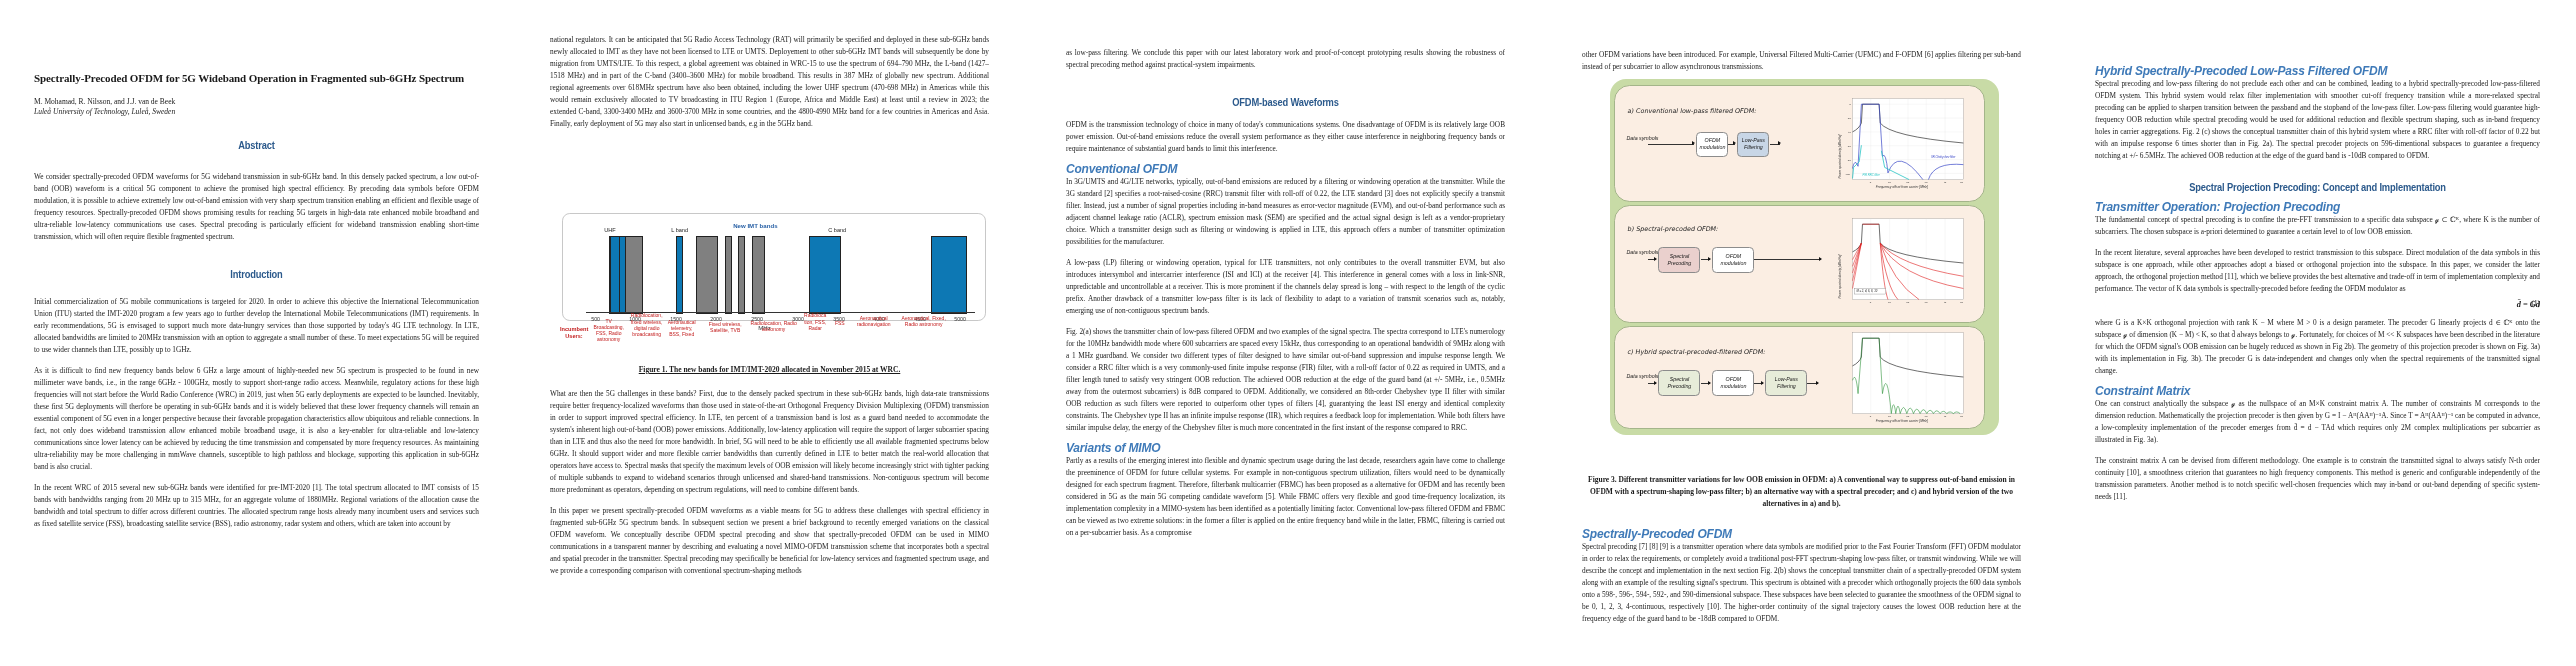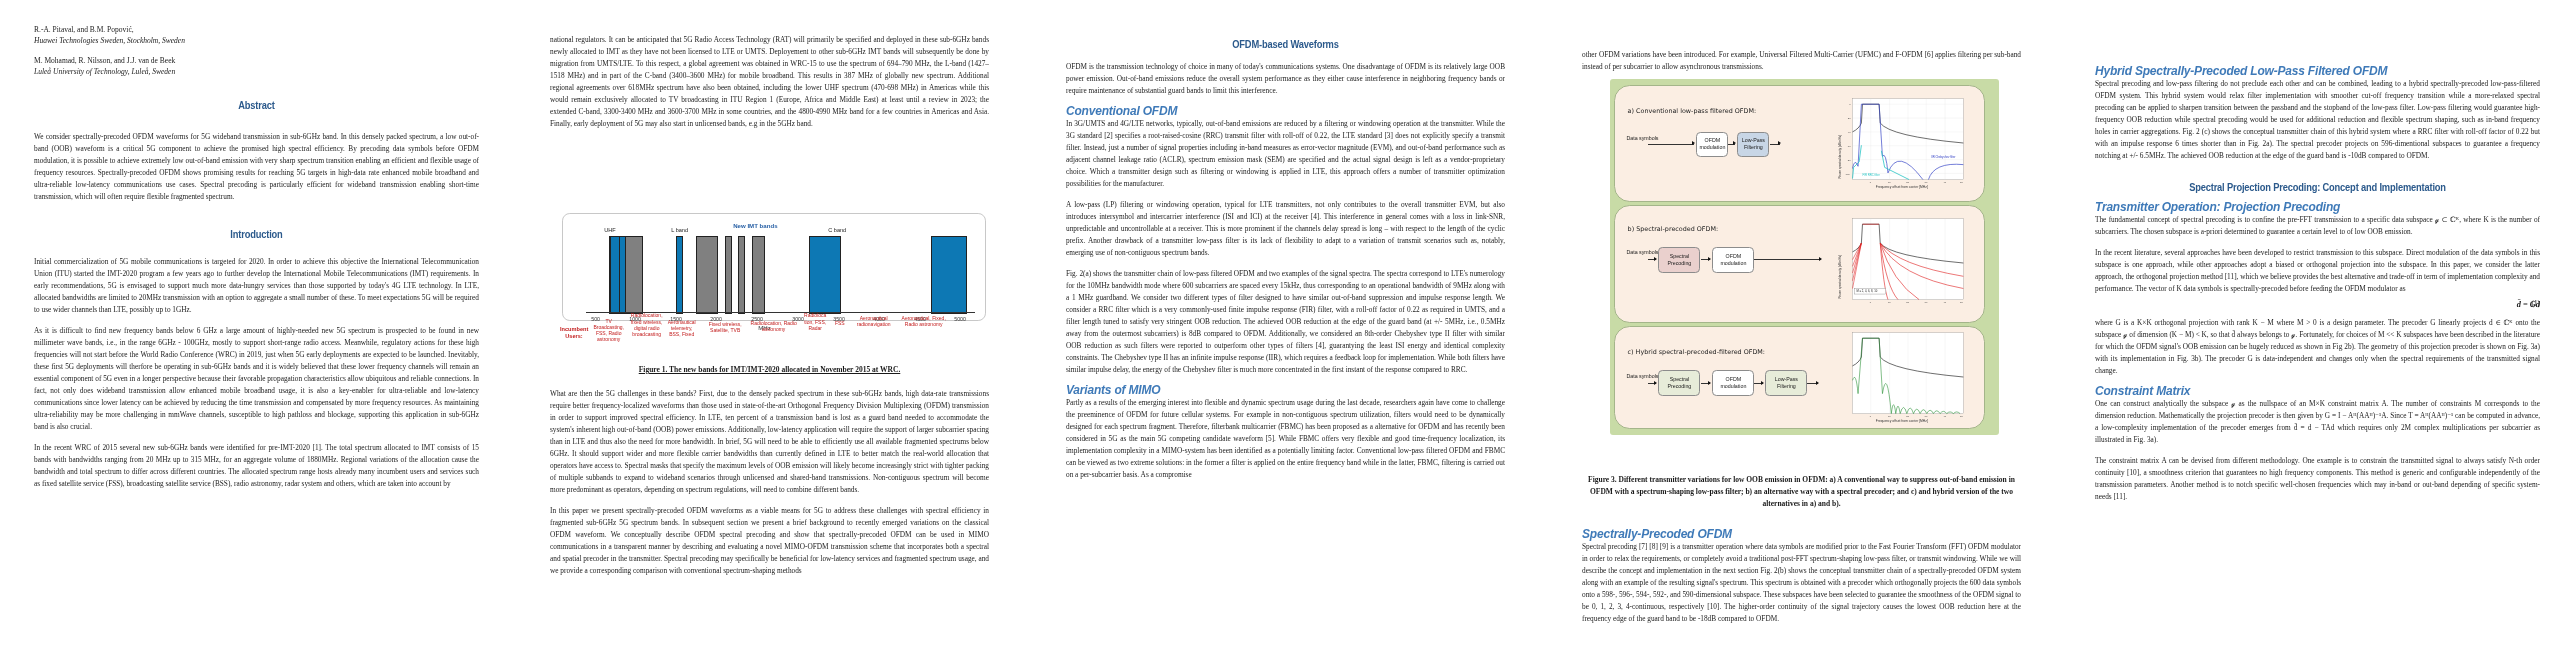--- a/index.html
+++ b/index.html
@@ -25,41 +25,38 @@
   .fig1 .hdr{position:absolute;font-family:"Liberation Sans",sans-serif;font-size:5.6px;color:#222;}
   .fig1 .newimt{position:absolute;left:170px;top:7.8px;font-family:"Liberation Sans",sans-serif;color:#2a62a6;font-weight:bold;font-size:6.1px;}
   .bar{position:absolute;top:22px;height:78px;border:0.6px solid #222;box-sizing:border-box;}
   .blue{background:#0d78b4;}
   .gray{background:#808080;}
   .axis{position:absolute;left:23px;top:98px;width:389px;height:0.6px;background:#333;}
   .tick{position:absolute;font-family:"Liberation Sans",sans-serif;font-size:5.3px;color:#333;top:102px;}
   .inc{position:absolute;font-family:"Liberation Sans",sans-serif;font-size:5px;color:#c21a1a;text-align:center;line-height:6.1px;}
   .inclabel{position:absolute;font-family:"Liberation Sans",sans-serif;font-size:5.6px;font-weight:bold;color:#c21a1a;text-align:center;line-height:7.2px;}
   
-  .fig2{position:absolute;left:28px;top:66px;width:389px;height:356px;background:#c8dba6;border-radius:3px;}
+  .fig2{position:absolute;left:28px;top:66px;width:389px;height:356px;background:#c8dba6;border-radius:16px;font-style:italic;}
   .panel{position:absolute;left:4.4px;width:371px;background:#fbeee3;border:0.6px solid #a4b58a;border-radius:15.6px;box-sizing:border-box;}
   .ptitle{position:absolute;left:12.2px;font-family:"DejaVu Sans",sans-serif;font-size:6.4px;color:#222;}
   .blk{position:absolute;height:25.6px;border:0.6px solid #8c8c8c;border-radius:4.4px;font-family:"Liberation Sans",sans-serif;font-size:5.3px;text-align:center;display:flex;align-items:center;justify-content:center;line-height:7.2px;box-sizing:border-box;}
   .wht{background:#ffffff;}
   .lpf{background:#c8d6e6;}
   .spc{background:#ead0cd;}
   .grn{background:#e7ecd9;}
   .dsym{position:absolute;font-family:"Liberation Sans",sans-serif;font-size:5.3px;}
   .arrow{position:absolute;height:0.6px;background:#333;}
   .arrow:after{content:"";position:absolute;right:-1.1px;top:-2.2px;border-left:3.9px solid #111;border-top:2.2px solid transparent;border-bottom:2.2px solid transparent;}
   .plot{position:absolute;right:14.5px;width:133px;height:96px;}
 </style>
 </head>
 <body>
 
 <div class="col c1">
-  <div class="authors">
-    <div>R.-A. Pitaval, and B.M. Popović,</div>
-    <div class="aff">Huawei Technologies Sweden, Stockholm, Sweden</div>
-  </div>
+  <div class="title">Spectrally-Precoded OFDM for 5G Wideband Operation in Fragmented sub-6GHz Spectrum</div>
   <div class="authors" style="margin-top:10px;">
     <div>M. Mohamad, R. Nilsson, and J.J. van de Beek</div>
     <div class="aff">Luleå University of Technology, Luleå, Sweden</div>
   </div>
   <div class="sec" style="margin-top:21px;">Abstract</div>
   <p style="margin-top:20px;">We consider spectrally-precoded OFDM waveforms for 5G wideband transmission in sub-6GHz band. In this densely packed spectrum, a low out-of-band (OOB) waveform is a critical 5G component to achieve the promised high spectral efficiency. By precoding data symbols before OFDM modulation, it is possible to achieve extremely low out-of-band emission with very sharp spectrum transition enabling an efficient and flexible usage of frequency resources. Spectrally-precoded OFDM shows promising results for reaching 5G targets in high-data rate enhanced mobile broadband and ultra-reliable low-latency communications use cases. Spectral precoding is particularly efficient for wideband transmission enabling short-time transmission, which will often require flexible fragmented spectrum.</p>
   <div class="sec" style="margin-top:25.6px;margin-bottom:15.6px;">Introduction</div>
   <p class="para">Initial commercialization of 5G mobile communications is targeted for 2020. In order to achieve this objective the International Telecommunication Union (ITU) started the IMT-2020 program a few years ago to further develop the International Mobile Telecommunications (IMT) requirements. In early recommendations, 5G is envisaged to support much more data-hungry services than those supported by today's 4G LTE technology. In LTE, allocated bandwidths are limited to 20MHz transmission with an option to aggregate a small number of these. To meet expectations 5G will be required to use wider channels than LTE, possibly up to 1GHz.</p>
   <p class="para">As it is difficult to find new frequency bands below 6 GHz a large amount of highly-needed new 5G spectrum is prospected to be found in new millimeter wave bands, i.e., in the range 6GHz - 100GHz, mostly to support short-range radio access. Meanwhile, regulatory actions for these high frequencies will not start before the World Radio Conference (WRC) in 2019, just when 5G early deployments are expected to be launched. Inevitably, these first 5G deployments will therfore be operating in sub-6GHz bands and it is widely believed that these lower frequency channels will remain an essential component of 5G even in a longer perspective because their favorable propagation characteristics allow ubiquitous and reliable connections. In fact, not only does wideband transmission allow enhanced mobile broadband usage, it is also a key-enabler for ultra-reliable and low-latency communications since lower latency can be achieved by reducing the time transmission and compensated by more frequency resources. As maintaining ultra-reliability may be more challenging in mmWave channels, susceptible to high pathloss and blockage, supporting this application in sub-6GHz band is also crucial.</p>
   <p class="para">In the recent WRC of 2015 several new sub-6GHz bands were identified for pre-IMT-2020 [1]. The total spectrum allocated to IMT consists of 15 bands with bandwidths ranging from 20 MHz up to 315 MHz, for an aggregate volume of 1880MHz. Regional variations of the allocation cause the bandwidth and total spectrum to differ across different countries. The allocated spectrum range hosts already many incumbent users and services such as fixed satellite service (FSS), broadcasting satellite service (BSS), radio astronomy, radar system and others, which are taken into account by</p>
@@ -115,20 +112,21 @@
 
   <div class="cap" style="position:absolute;top:351px;left:0;width:439px;text-decoration:underline;">Figure 1. The new bands for IMT/IMT-2020 allocated in November 2015 at WRC.</div>
 
   <div style="position:absolute;top:375px;left:0;width:439px;">
     <p class="para">What are then the 5G challenges in these bands? First, due to the densely packed spectrum in these sub-6GHz bands, high data-rate transmissions require better frequency-localized waveforms than those used in state-of-the-art Orthogonal Frequency Division Multiplexing (OFDM) transmission in order to support improved spectral efficiency. In LTE, ten percent of a transmission band is lost as a guard band needed to accommodate the system's inherent high out-of-band (OOB) power emissions. Additionally, low-latency application will require the support of larger subcarrier spacing than in LTE and thus also the need for more bandwidth. In brief, 5G will need to be able to efficiently use all available fragmented spectrums below 6GHz. It should support wider and more flexible carrier bandwidths than currently defined in LTE to better match the real-world allocation that operators have access to. Spectral masks that specify the maximum levels of OOB emission will likely become increasingly strict with tighter packing of multiple subbands to expand to wideband scenarios through unlicensed and shared-band transmissions. Non-contiguous spectrum will become more predominant as operators, depending on spectrum regulations, will need to combine different bands.</p>
     <p class="para">In this paper we present spectrally-precoded OFDM waveforms as a viable means for 5G to address these challenges with spectral efficiency in fragmented sub-6GHz 5G spectrum bands. In subsequent section we present a brief background to recently emerged variations on the classical OFDM waveform. We conceptually describe OFDM spectral precoding and show that spectrally-precoded OFDM can be used in MIMO communications in a transparent manner by describing and evaluating a novel MIMO-OFDM transmission scheme that incorporates both a spectral and spatial precoder in the transmitter. Spectral precoding may specifically be beneficial for low-latency services and fragmented spectrum usage, and we provide a corresponding comparison with conventional spectrum-shaping methods</p>
   </div>
 </div>
 
 <div class="col c3">
+  <p style="margin-top:34px;">as low-pass filtering. We conclude this paper with our latest laboratory work and proof-of-concept prototyping results showing the robustness of spectral precoding method against practical-system impairments.</p>
   <div class="sec" style="margin-top:24.5px;margin-bottom:11px;">OFDM-based Waveforms</div>
   <p class="para">OFDM is the transmission technology of choice in many of today's communications systems. One disadvantage of OFDM is its relatively large OOB power emission. Out-of-band emissions reduce the overall system performance as they either cause interference in neighboring frequency bands or require maintenance of substantial guard bands to limit this interference.</p>
   <div class="sub">Conventional OFDM</div>
   <p class="para">In 3G/UMTS and 4G/LTE networks, typically, out-of-band emissions are reduced by a filtering or windowing operation at the transmitter. While the 3G standard [2] specifies a root-raised-cosine (RRC) transmit filter with roll-off of 0.22, the LTE standard [3] does not explicitly specify a transmit filter. Instead, just a number of signal properties including in-band measures as error-vector magnitude (EVM), and out-of-band performance such as adjacent channel leakage ratio (ACLR), spectrum emission mask (SEM) are specified and the actual signal design is left as a vendor-proprietary choice. Which a transmitter design such as filtering or windowing is applied in LTE, this approach offers a number of transmitter optimization possibilities for the manufacturer.</p>
   <p class="para">A low-pass (LP) filtering or windowing operation, typical for LTE transmitters, not only contributes to the overall transmitter EVM, but also introduces intersymbol and intercarrier interference (ISI and ICI) at the receiver [4]. This interference in general comes with a loss in link-SNR, unpredictable and uncontrollable at a receiver. This is more prominent if the channels delay spread is long – with respect to the length of the cyclic prefix. Another drawback of a transmitter low-pass filter is its lack of flexibility to adapt to a variation of transmit scenarios such as, notably, emerging use of non-contiguous spectrum bands.</p>
   <p class="para">Fig. 2(a) shows the transmitter chain of low-pass filtered OFDM and two examples of the signal spectra. The spectra correspond to LTE's numerology for the 10MHz bandwidth mode where 600 subcarriers are spaced every 15kHz, thus corresponding to an operational bandwidth of 9MHz along with a 1 MHz guardband. We consider two different types of filter designed to have similar out-of-band suppression and impulse response length. We consider a RRC filter which is a very commonly-used finite impulse response (FIR) filter, with a roll-off factor of 0.22 as required in UMTS, and a filter length tuned to satisfy very stringent OOB reduction. The achieved OOB reduction at the edge of the guard band (at +/- 5MHz, i.e., 0.5MHz away from the outermost subcarriers) is 8dB compared to OFDM. Additionally, we considered an 8th-order Chebyshev type II filter with similar OOB reduction as such filters were reported to outperform other types of filters [4], guarantying the least ISI energy and identical complexity constraints. The Chebyshev type II has an infinite impulse response (IIR), which requires a feedback loop for implementation. While both filters have similar impulse delay, the energy of the Chebyshev filter is much more concentrated in the first instant of the response compared to RRC.</p>
   <div class="sub">Variants of MIMO</div>
   <p class="para">Partly as a results of the emerging interest into flexible and dynamic spectrum usage during the last decade, researchers again have come to challenge the preeminence of OFDM for future cellular systems. For example in non-contiguous spectrum utilization, filters would need to be dynamically designed for each spectrum fragment. Therefore, filterbank multicarrier (FBMC) has been proposed as a alternative for OFDM and has recently been considered in 5G as the main 5G competing candidate waveform [5]. While FBMC offers very flexible and good time-frequency localization, its implementation complexity in a MIMO-system has been identified as a potentially limiting factor. Conventional low-pass filtered OFDM and FBMC can be viewed as two extreme solutions: in the former a filter is applied on the entire frequency band while in the latter, FBMC, filtering is carried out on a per-subcarrier basis. As a compromise</p>
 </div>
 

